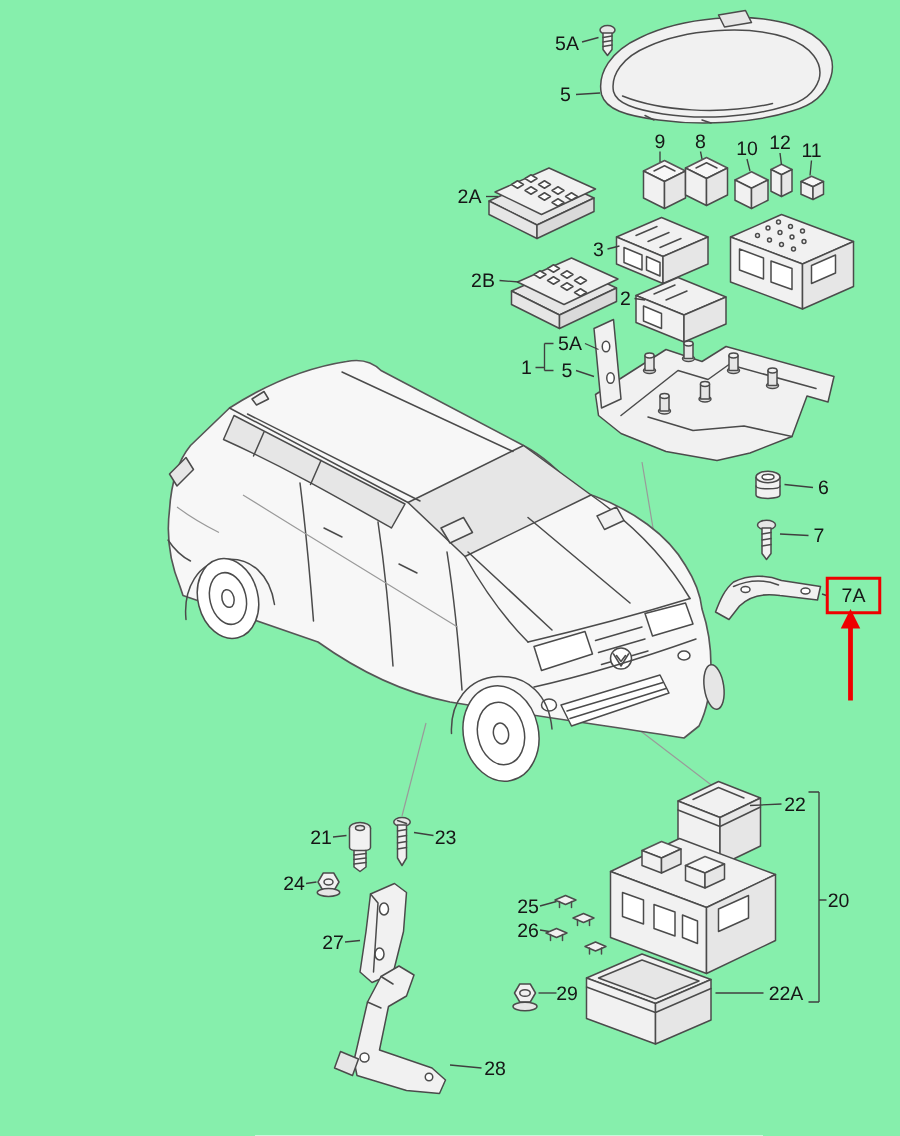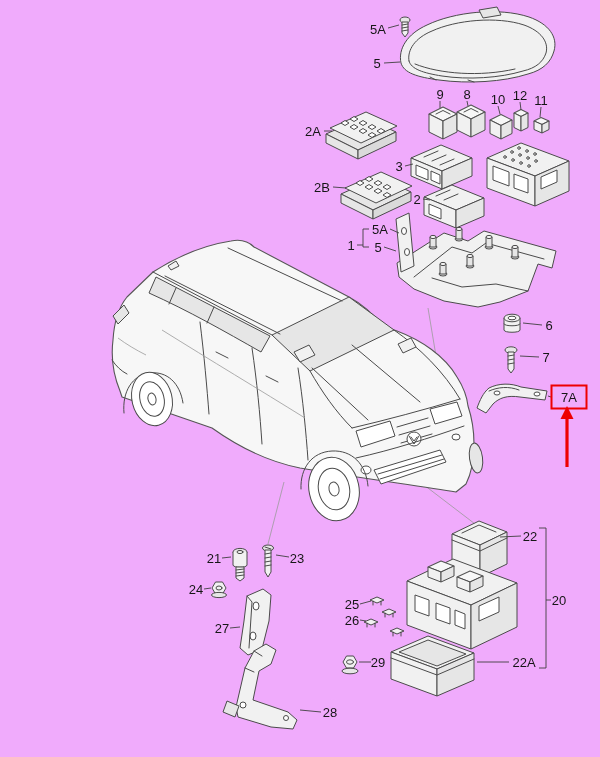--- a/index.html
+++ b/index.html
@@ -1,16 +1,16 @@
 <!DOCTYPE html>
 <html><head>
 <meta charset="utf-8">
 <style>
   html,body{margin:0;padding:0;background:#ffffff;}
-  .page{position:relative;width:600px;height:757px;background:#f0abfc;overflow:hidden;}
+  .page{position:relative;width:600px;height:757px;background:#86efac;overflow:hidden;}
   svg{display:block;}
   .s  {fill:none;stroke:#4b4b4b;stroke-width:1;stroke-linejoin:round;stroke-linecap:round;}
   .thin{fill:none;stroke:#9a9a9a;stroke-width:0.8;}
   .f0 {fill:#f7f7f7;stroke:#565656;stroke-width:1.1;stroke-linejoin:round;}
   .f1 {fill:#f1f1f1;stroke:#4b4b4b;stroke-width:1;stroke-linejoin:round;}
   .f2 {fill:#e6e6e6;stroke:#4b4b4b;stroke-width:1;stroke-linejoin:round;}
   .f3 {fill:#dadada;stroke:#4b4b4b;stroke-width:1;stroke-linejoin:round;}
   .w  {fill:#ffffff;stroke:#4b4b4b;stroke-width:1;stroke-linejoin:round;}
   .leader{stroke:#3f3f3f;stroke-width:0.9;fill:none;}
   .callout{font-family:"Liberation Sans",sans-serif;font-size:13px;fill:#161616;text-anchor:middle;dominant-baseline:central;}

